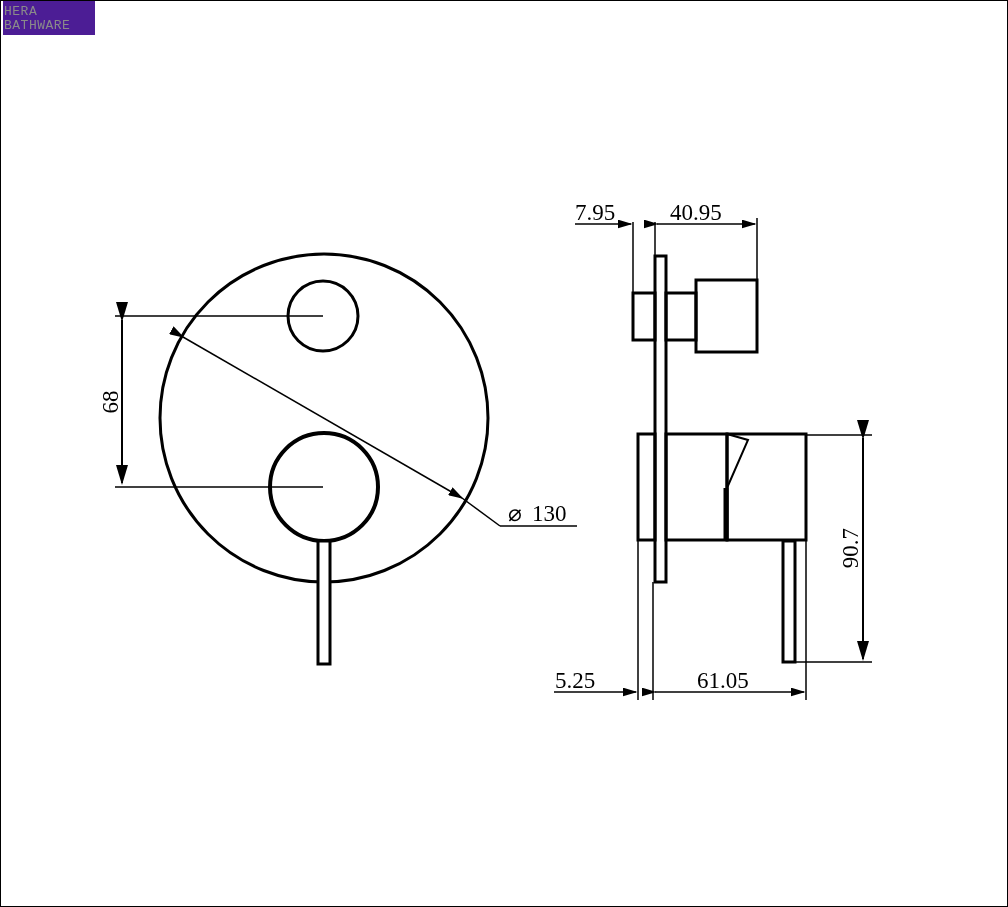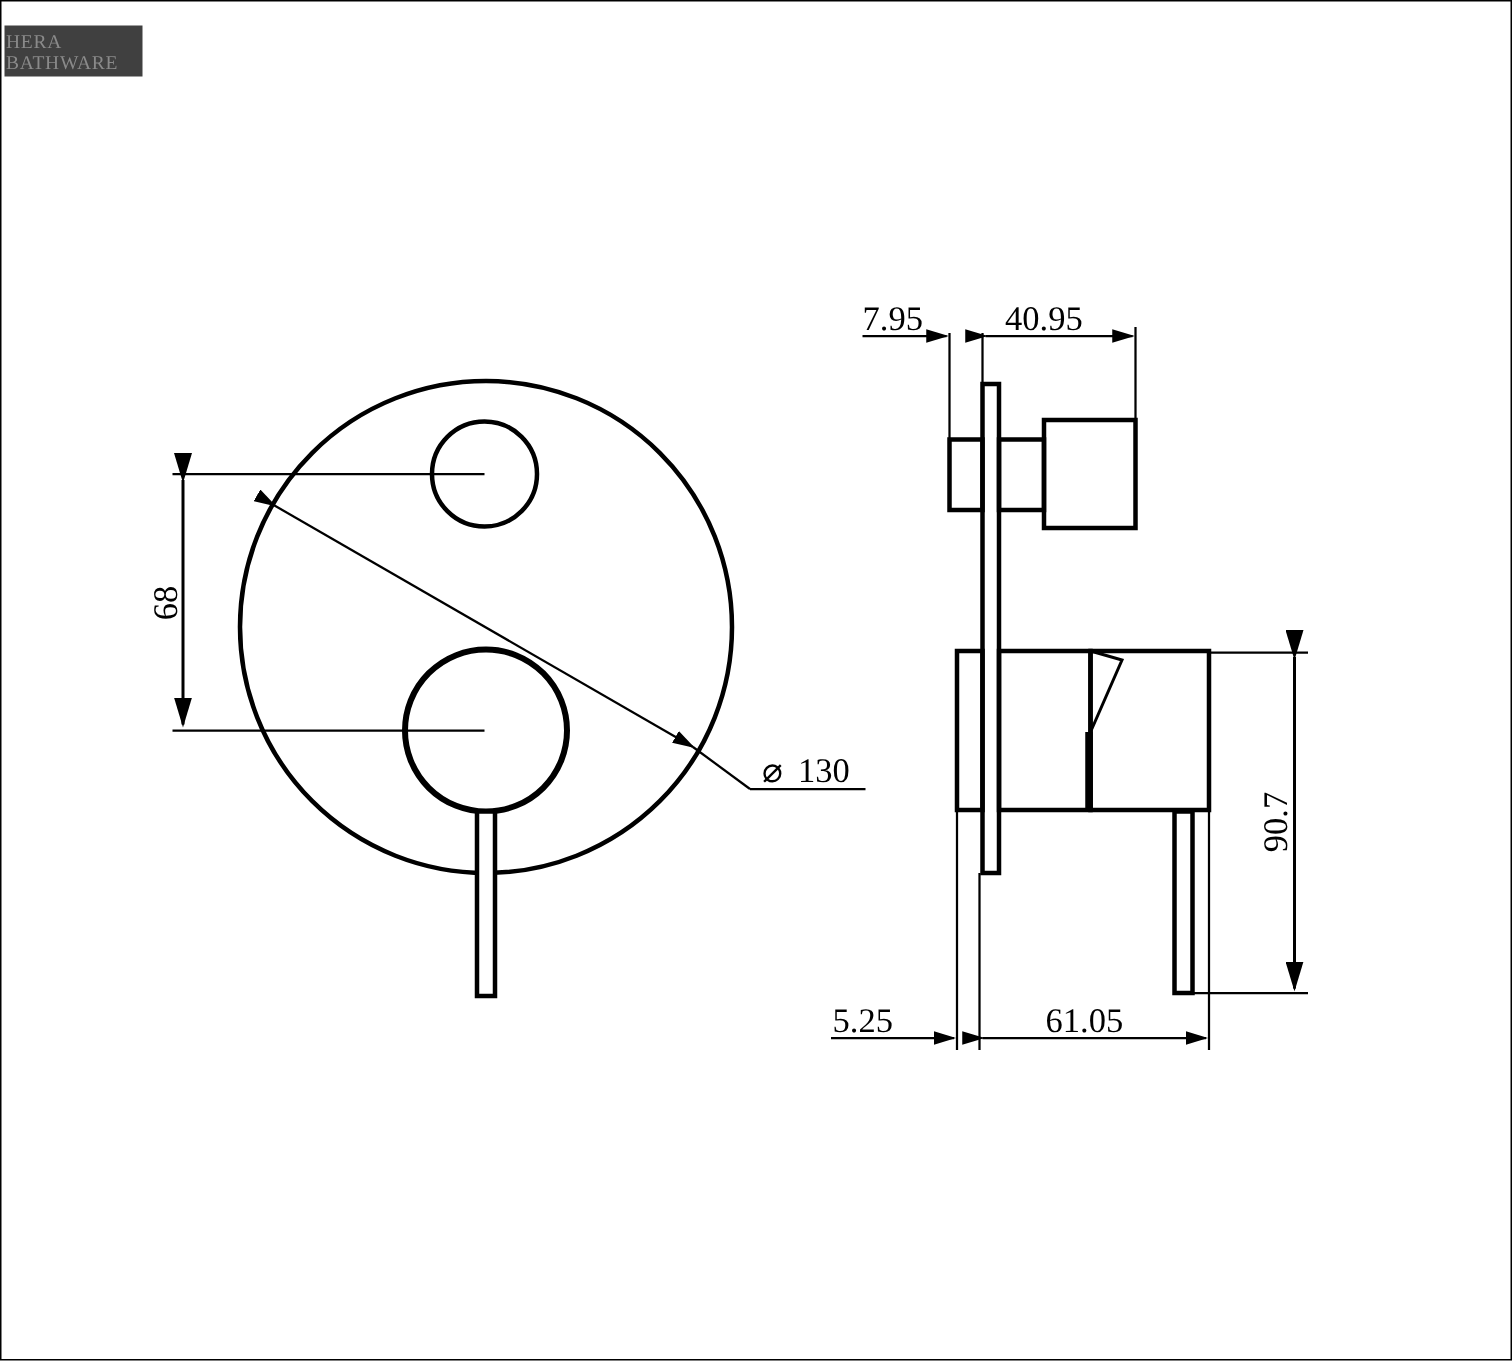--- a/index.html
+++ b/index.html
@@ -1,18 +1,18 @@
 <!DOCTYPE html>
 <html><head>
 <meta charset="utf-8">
 <style>
   html,body{margin:0;padding:0;background:#fff;}
   body{width:1008px;height:907px;position:relative;overflow:hidden;font-family:"Liberation Serif",serif;}
   .frame{position:absolute;left:0;top:0;width:1006px;height:905px;border:1px solid #000;box-sizing:content-box;}
-  .logo{position:absolute;left:3px;top:17px;width:92px;height:34px;background:#404040;color:#8a8a8a;font-family:Liberation Serif, serif;line-height:12px;font-size:13px;letter-spacing:0.5px;}
+  .logo{position:absolute;left:3px;top:1px;width:92px;height:34px;background:#4c1d95;color:#8a8a8a;font-family:Liberation Mono, monospace;line-height:12px;font-size:13px;letter-spacing:0.5px;}
   .logo .l1{position:absolute;left:1px;top:5px;}
   .logo .l2{position:absolute;left:1px;top:19px;}
   svg{position:absolute;left:0;top:0;}
   .dim{font-family:"Liberation Serif",serif;font-size:23px;fill:#000;}
 </style>
 </head>
 <body>
 
 <div class="frame"></div>
 

